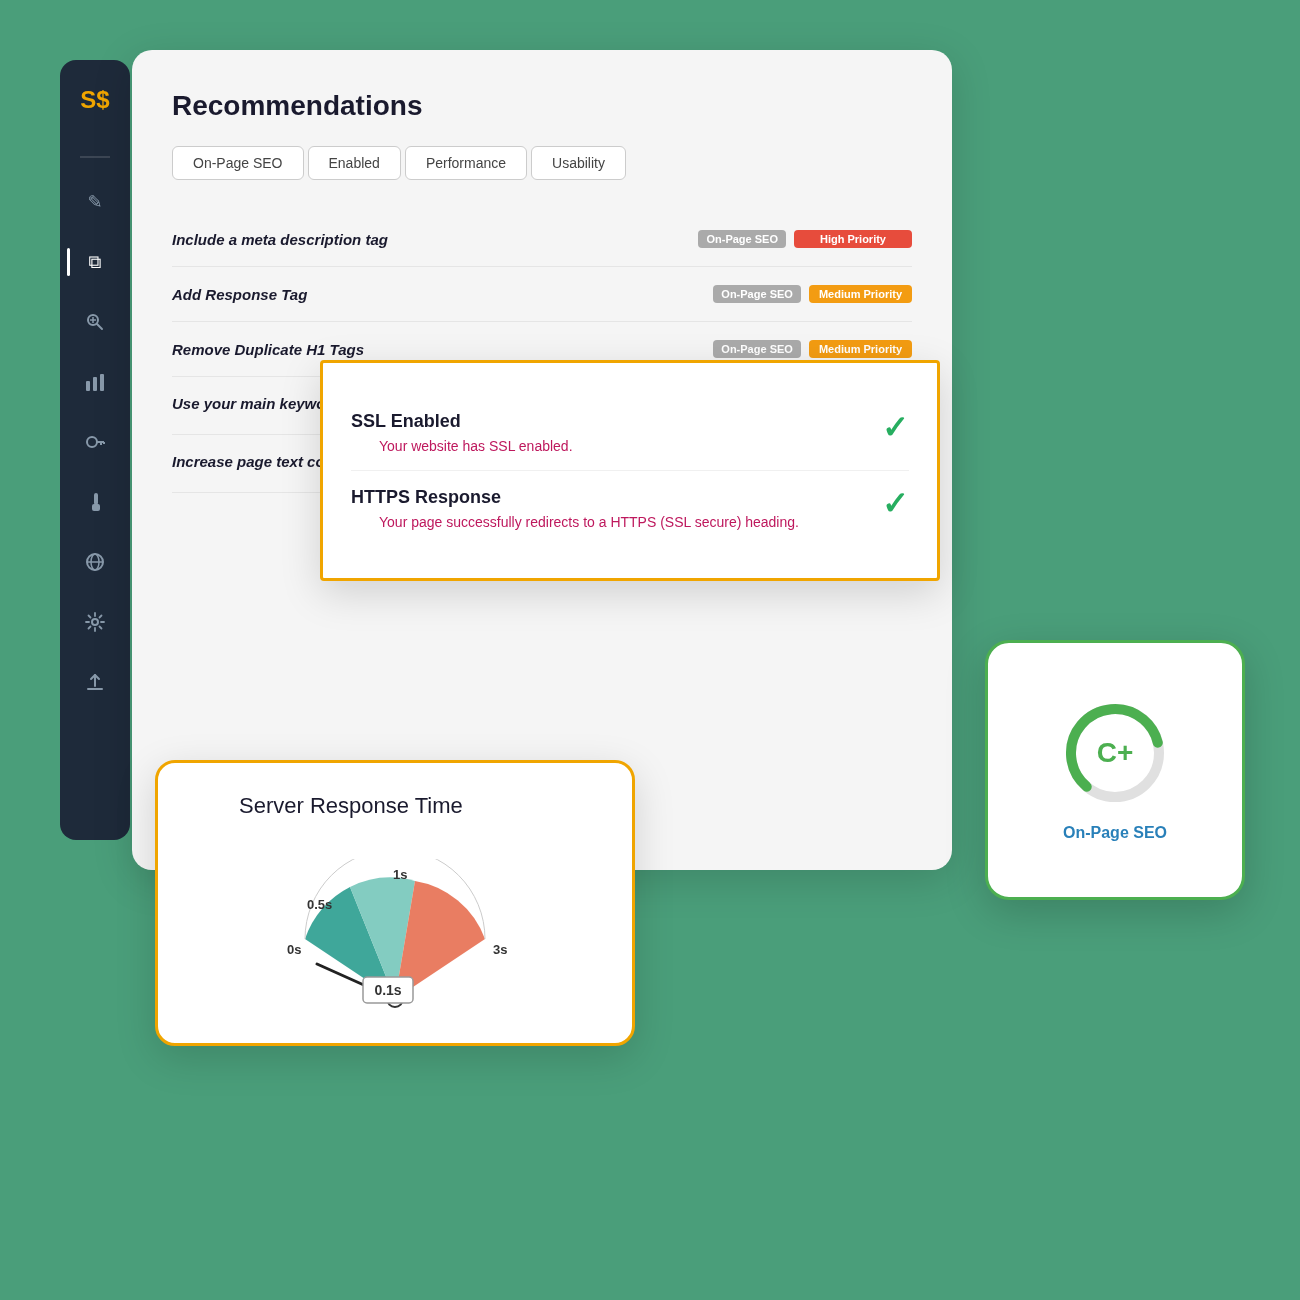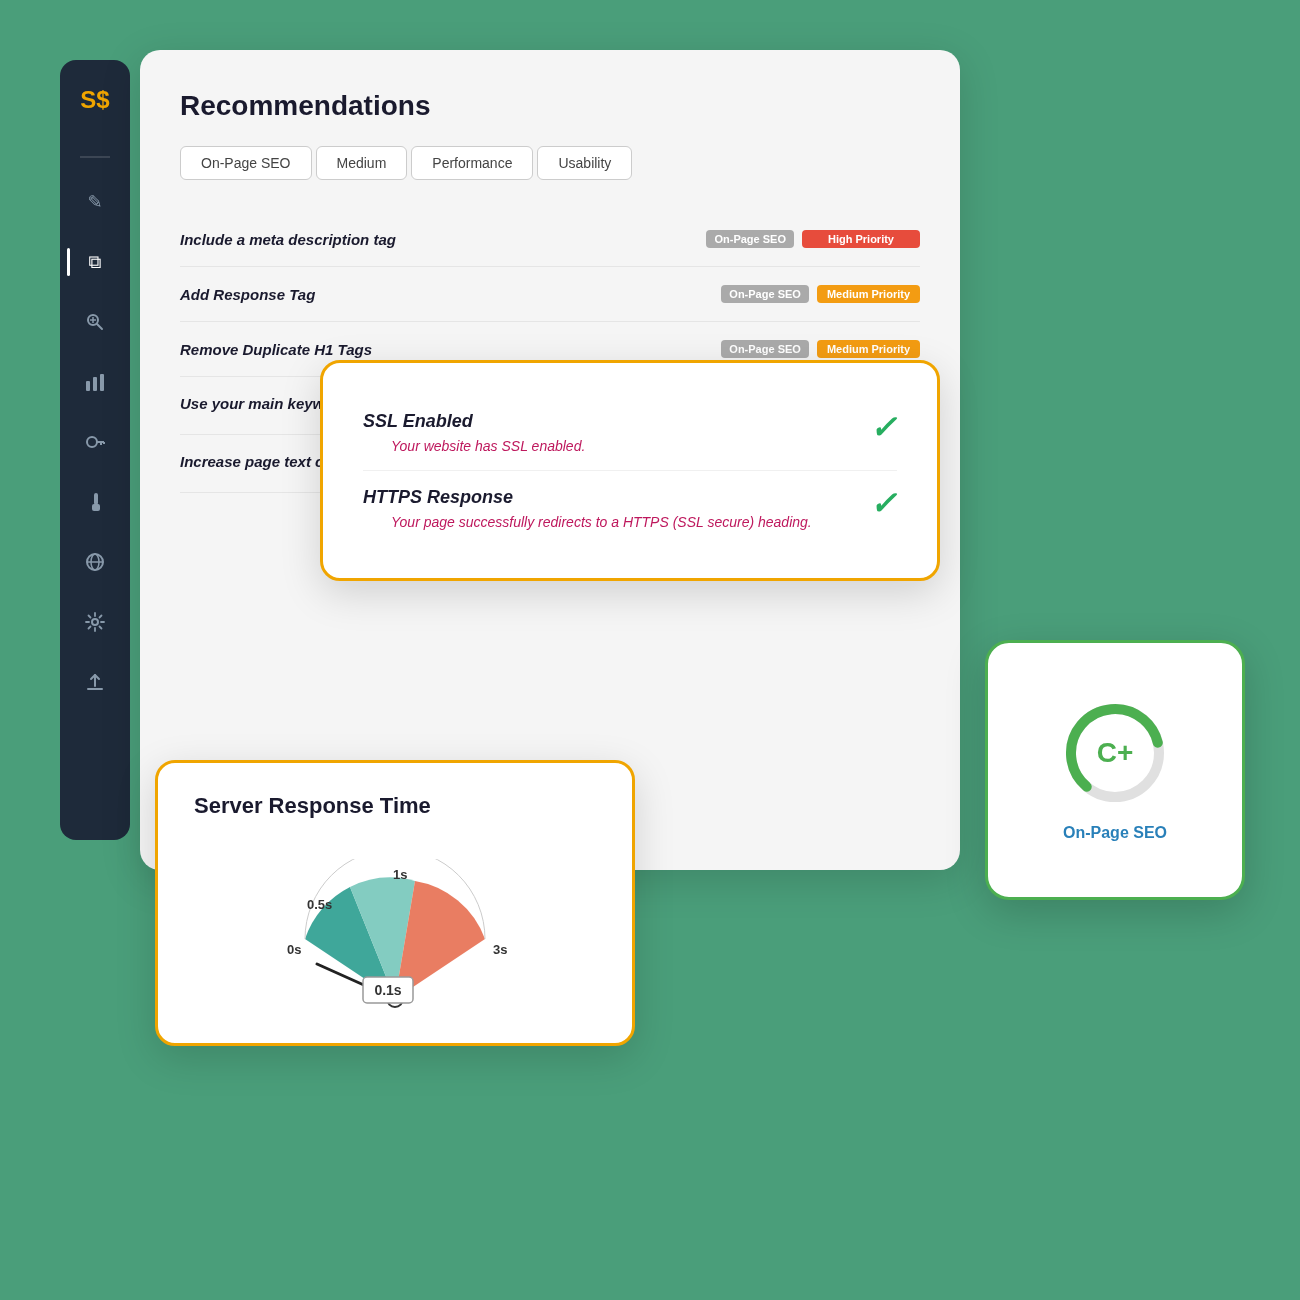--- a/index.html
+++ b/index.html
@@ -64,21 +64,21 @@
       left: -12px;
       width: 3px;
       height: 28px;
       background: #ffffff;
       border-radius: 2px;
     }
 
     
     .main-panel {
       position: absolute;
-      left: 140px;
+      left: 132px;
       top: 50px;
       width: 820px;
       height: 820px;
       background: #f5f5f5;
       border-radius: 20px;
       padding: 40px;
       box-shadow: 0 10px 40px rgba(0,0,0,0.15);
     }
     .page-title {
       font-size: 28px;
@@ -154,26 +154,25 @@
       margin-bottom: 4px;
     }
 
     
     .ssl-card {
       position: absolute;
       left: 320px;
       top: 360px;
       width: 620px;
       background: white;
-      border-radius: 20px;
+      border-radius: 4px;
       border: 3px solid #f0a500;
-      padding: 32px 40px;
+      padding: 32px 28px;
       box-shadow: 0 12px 40px rgba(0,0,0,0.15);
       z-index: 10;
-      font-style: italic;
     }
     .ssl-item {
       display: flex;
       align-items: flex-start;
       justify-content: space-between;
       padding: 16px 0;
     }
     .ssl-item:first-child {
       border-bottom: 1px solid #f0f0f0;
     }
@@ -241,23 +240,24 @@
       width: 480px;
       background: white;
       border-radius: 20px;
       border: 3px solid #f0a500;
       padding: 30px 36px 24px;
       box-shadow: 0 12px 40px rgba(0,0,0,0.15);
       z-index: 10;
     }
     .gauge-title {
       font-size: 22px;
-      font-weight: 700;
+      font-weight: 400;
       color: #1a1a2e;
       margin-bottom: 20px;
+      margin-left: 45px;
     }
     .gauge-area {
       position: relative;
       height: 180px;
       display: flex;
       align-items: flex-end;
       justify-content: center;
     }
 
     
@@ -323,21 +323,21 @@
       <line x1="3" y1="17" x2="17" y2="17" stroke="#8899aa" stroke-width="2" stroke-linecap="round"></line>
     </svg>
   </div>
 </div>
 
 <div class="main-panel">
   <h1 class="page-title">Recommendations</h1>
 
   <div class="tabs-row">
     <div class="tab">On-Page SEO</div>
-    <div class="tab">Medium</div>
+    <div class="tab">Enabled</div>
     <div class="tab">Performance</div>
     <div class="tab">Usability</div>
   </div>
 
   <div class="rec-row">
     <span class="rec-label">Include a meta description tag</span>
     <div class="rec-tags">
       <span class="tag-seo">On-Page SEO</span>
       <span class="tag-high">High Priority</span>
     </div>

